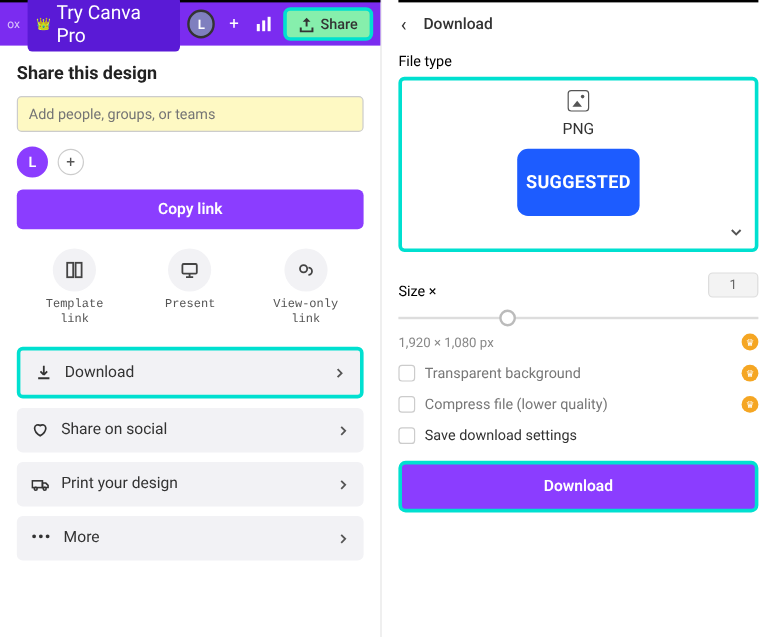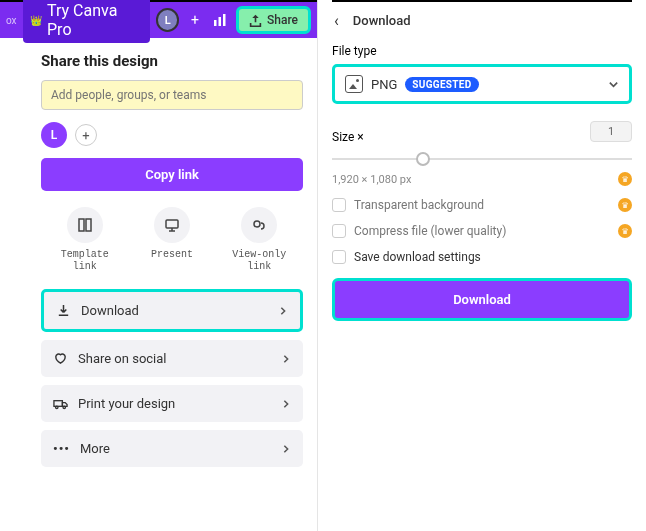--- a/index.html
+++ b/index.html
@@ -12,21 +12,21 @@
 .topbar { height: 38px; background: #7b2cf0; display: flex; align-items: center; gap: 6px; padding: 0 6px; border-top: 2px solid #000; }
 .try-pro { background: #5a1ad6; color: #fff; font-size: 16px; padding: 4px 8px; border-radius: 4px; display:flex; align-items:center; gap:4px;}
 .try-pro::before { content:"👑"; font-size:10px; filter: hue-rotate(20deg);}
 .brand-pill { font-size:10px; color:#fff; opacity:.7; }
 .avatar-sm { width:24px; height:24px; border-radius:50%; background:#7f7fbf; border:2px solid #333; color:#fff; display:flex; align-items:center; justify-content:center; font-size:11px; font-weight:600; }
 .plus-sm { width:20px; height:20px; color:#fff; display:flex; align-items:center; justify-content:center; font-size:14px; }
 .chart-ic { width:20px; height:20px; color:#fff; display:flex; align-items:center; justify-content:center; }
 .share-btn { margin-left:auto; background:#86efac; color:#333; border:3px solid #00e0d0; border-radius:6px; padding:4px 10px; font-size:12px; font-weight:500; display:flex; align-items:center; gap:5px;}
 
 
-.lbody { padding: 14px 14px 0 14px; display:flex; flex-direction:column; gap:10px; flex:1; overflow:hidden;margin-left:27px;}
+.lbody { padding: 14px 14px 0 14px; display:flex; flex-direction:column; gap:10px; flex:1; overflow:hidden;}
 .heading { font-size:15px; font-weight:700; color:#222;}
 .input { width:100%; border:1px solid #ccc; border-radius:4px; padding:7px 9px; font-size:12px; color:#888; background:#fef9c3;}
 .row-avatar { display:flex; align-items:center; gap:8px; margin-top:2px;}
 .avatar-l { width:26px; height:26px; border-radius:50%; background:#8b3dff; color:#fff; display:flex; align-items:center; justify-content:center; font-size:12px; font-weight:600;}
 .plus-circ { width:22px; height:22px; border:1px solid #ccc; border-radius:50%; display:flex; align-items:center; justify-content:center; font-size:13px; color:#555;}
 .label { font-size:12px; color:#222; font-weight:500; }
 .select-row { border:1px solid #ccc; border-radius:4px; padding:7px 9px; display:flex; align-items:center; gap:8px; font-size:12px; color:#333;}
 .chev { margin-left:auto; }
 .btn-purple { background:#8b3dff; color:#fff; border:none; border-radius:5px; padding:9px; font-size:13px; font-weight:600; width:100%; text-align:center;}
 
@@ -38,25 +38,25 @@
 .list { display:flex; flex-direction:column; gap:8px; margin-top:6px;}
 .list-item { background:#f2f2f5; border-radius:5px; padding:11px 12px; display:flex; align-items:center; gap:10px; font-size:13px; color:#333;}
 .list-item .chev { margin-left:auto; }
 .hl-cyan { border:3px solid #00e0d0; }
 
 
 .rhead { height:38px; display:flex; align-items:center; gap:12px; border-top: 2px solid #000; }
 .back-chev { font-size:16px; color:#333; padding:0 2px;}
 .rtitle { font-size:13px; font-weight:500; color:#333;}
 .rlabel { font-size:12px; color:#000000; margin-top:6px;}
-.ftype { border:3px solid #00e0d0; border-radius:5px; padding:8px 10px; display:flex; align-items:center; gap:8px; margin-top:6px;}
+.ftype { border:3px solid #00e0d0; border-radius:5px; padding:8px 10px; display:flex; align-items:center; gap:8px; margin-top:6px;flex-direction:column;}
 .ftype .ic { width:18px; height:18px; border:1.5px solid #555; border-radius:3px; position:relative;}
 .ftype .ic::after{content:""; position:absolute; left:3px; bottom:3px; width:0; height:0; border-left:4px solid transparent; border-right:4px solid transparent; border-bottom:5px solid #555;}
 .ftype .ic::before{content:""; position:absolute; right:3px; top:3px; width:3px; height:3px; background:#555; border-radius:50%;}
-.pill { background:#1d5cff; color:#fff; font-size:10px; font-weight:700; padding:2px 7px; border-radius:9px; letter-spacing:.3px;}
+.pill { background:#1d5cff; color:#fff; font-size:15px; font-weight:700; padding:19px 7px; border-radius:9px; letter-spacing:.3px;}
 .sizebar { display:flex; align-items:center; gap:8px; margin-top:14px;}
 .size-in { width:42px; border:1px solid #ddd; background:#f3f3f3; border-radius:4px; padding:3px 6px; font-size:11px; text-align:center; color:#666; margin-left:auto;}
 .slider { position:relative; height:18px; margin-top:6px;}
 .slider-line { position:absolute; top:8px; left:0; right:0; height:2px; background:#ddd;}
 .slider-knob { position:absolute; top:2px; left:84px; width:14px; height:14px; background:#fff; border:2px solid #bbb; border-radius:50%;}
 .dim { font-size:11px; color:#888; margin-top:4px; display:flex; align-items:center;}
 .crown-b { width:14px; height:14px; background:#f5a623; border-radius:50%; margin-left:auto; display:flex; align-items:center; justify-content:center; font-size:8px; color:#fff;}
 .check-row { display:flex; align-items:center; gap:8px; font-size:12px; color:#777; margin-top:12px;}
 .checkbox { width:14px; height:14px; border:1.5px solid #ccc; border-radius:3px;}
 .btn-dl { background:#8b3dff; color:#fff; border:3px solid #00e0d0; border-radius:6px; padding:11px; font-size:13px; font-weight:600; text-align:center; margin-top:14px;}

